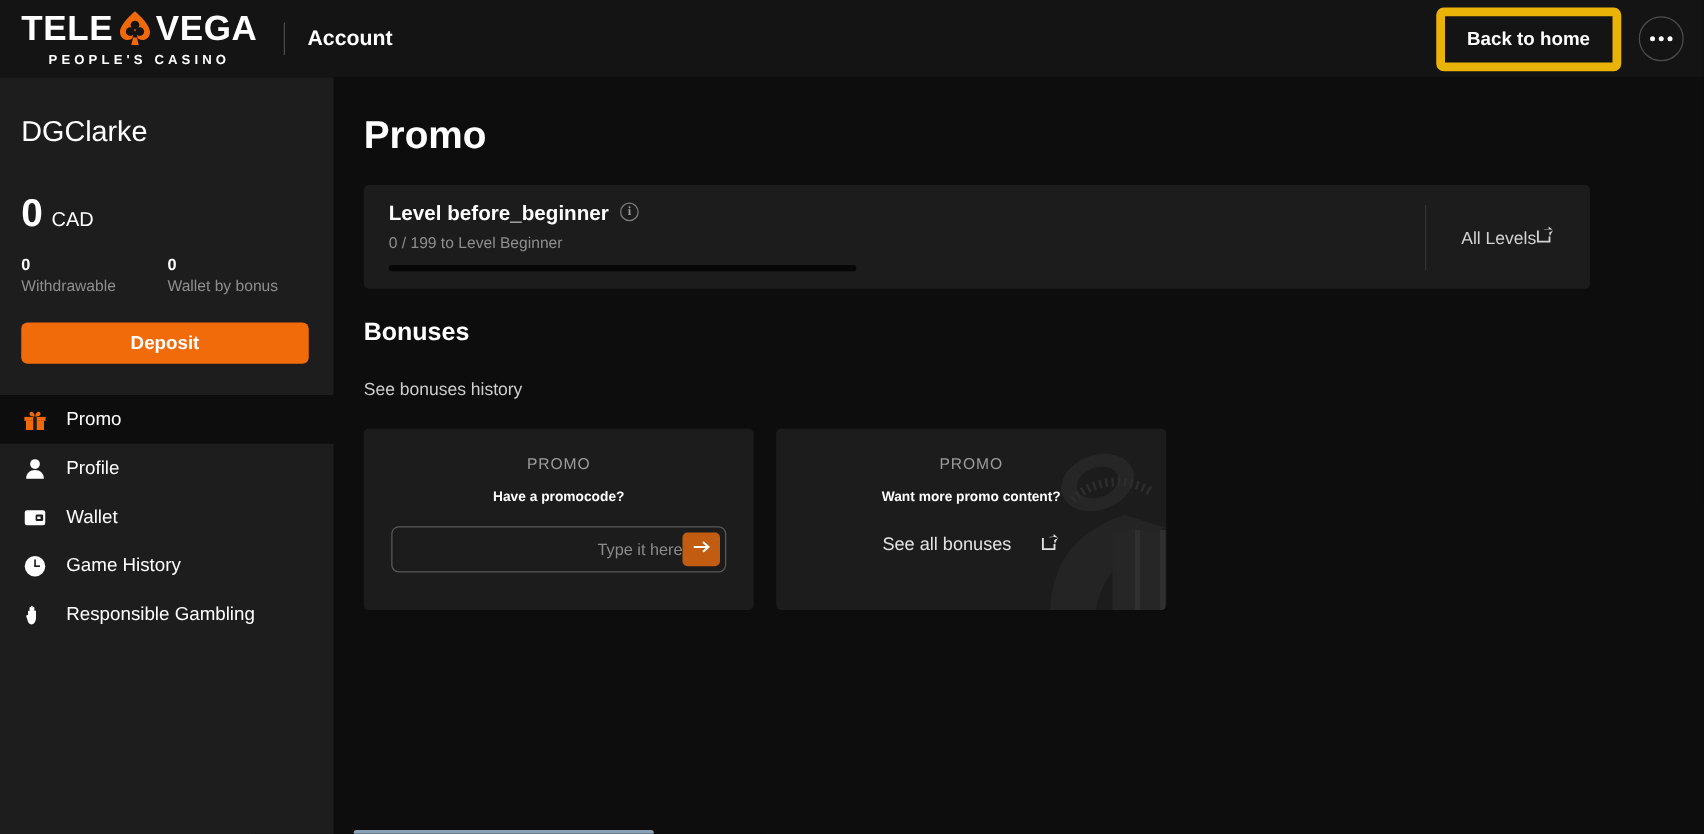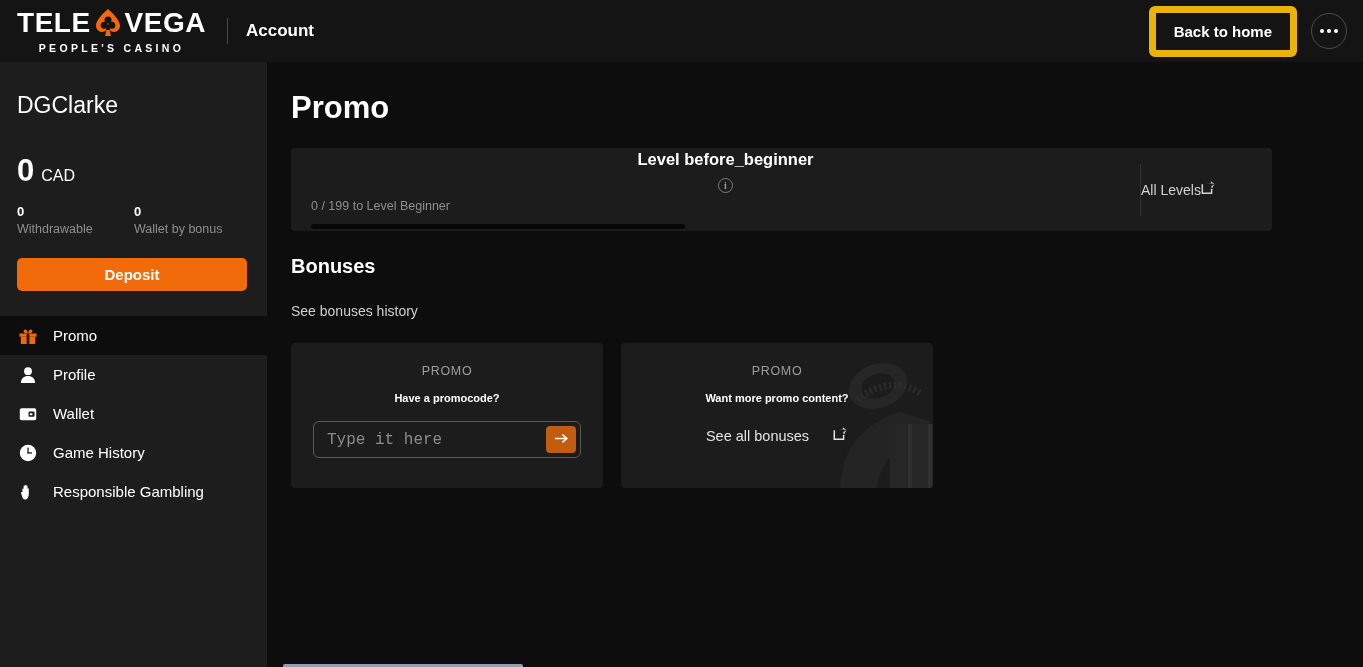--- a/index.html
+++ b/index.html
@@ -118,21 +118,21 @@
   .page-title { color: #ffffff; font-size: 31px; font-weight: 700; }
 
   .level-card {
     margin-top: 22px;
     width: 981px; height: 83px;
     background: #1c1c1c; border-radius: 4px;
     display: flex; align-items: center;
     position: relative;
   }
   .level-left { padding-left: 20px; flex: 1; }
-  .level-head { display: flex; align-items: center; gap: 9px; flex-direction: column; }
+  .level-head { display: flex; gap: 9px; }
   .level-name { color: #ffffff; font-size: 16.5px; font-weight: 700; }
   .info-icon {
     width: 15px; height: 15px; border-radius: 50%;
     border: 1px solid #7c7c7c; color: #9a9a9a;
     font-size: 10px; font-weight: 700;
     display: flex; align-items: center; justify-content: center;
     font-family: "Liberation Serif", serif;
     cursor: pointer;
   }
   .level-sub { color: #8e8e8e; font-size: 12.5px; margin-top: 6px; }
@@ -141,21 +141,21 @@
     width: 374px; height: 5px;
     background: #070707; border-radius: 3px;
     overflow: hidden;
   }
   .progress-fill { height: 100%; background: #f26b0a; border-radius: 3px; }
   .level-divider {
     width: 1px; height: 52px; background: #333333;
   }
   .all-levels {
     width: 131px;
-    display: flex; align-items: center; 
+    display: flex; align-items: center; justify-content: center;
     cursor: pointer;
   }
   .all-levels-label { color: #d2d2d2; font-size: 14px; }
 
   .bonuses-title { color: #ffffff; font-size: 20px; font-weight: 700; margin-top: 24px; }
   .bonuses-history { color: #cfcfcf; font-size: 14px; margin-top: 25px; cursor: pointer; }
 
   .cards-row { display: flex; gap: 18px; margin-top: 24px; }
   .promo-card {
     width: 312px; height: 145px;
@@ -172,23 +172,24 @@
     margin-top: 14px; position: relative; z-index: 2;
   }
   .promo-input-wrap {
     margin-top: 17px; width: 268px; height: 37px;
     border: 1px solid #595959; border-radius: 6px;
     display: flex; align-items: center;
     position: relative; z-index: 2;
   }
   .promo-input {
     flex: 1; background: transparent; border: none; outline: none;
-    color: #ffffff; font-size: 16px;
-    font-family: Liberation Mono, monospace;
+    color: #ffffff; font-size: 13px;
+    font-family: Liberation Sans, sans-serif;
     padding-left: 13px;
+    text-align: right;
   }
   .promo-input::placeholder { color: #8b8b8b; }
   .promo-submit {
     width: 30px; height: 27px; margin-right: 4px;
     background: #c25c11; border: none; border-radius: 4px;
     color: #ffffff; font-size: 15px; cursor: pointer;
     display: flex; align-items: center; justify-content: center;
   }
   .see-all {
     display: flex; align-items: center; gap: 24px;

